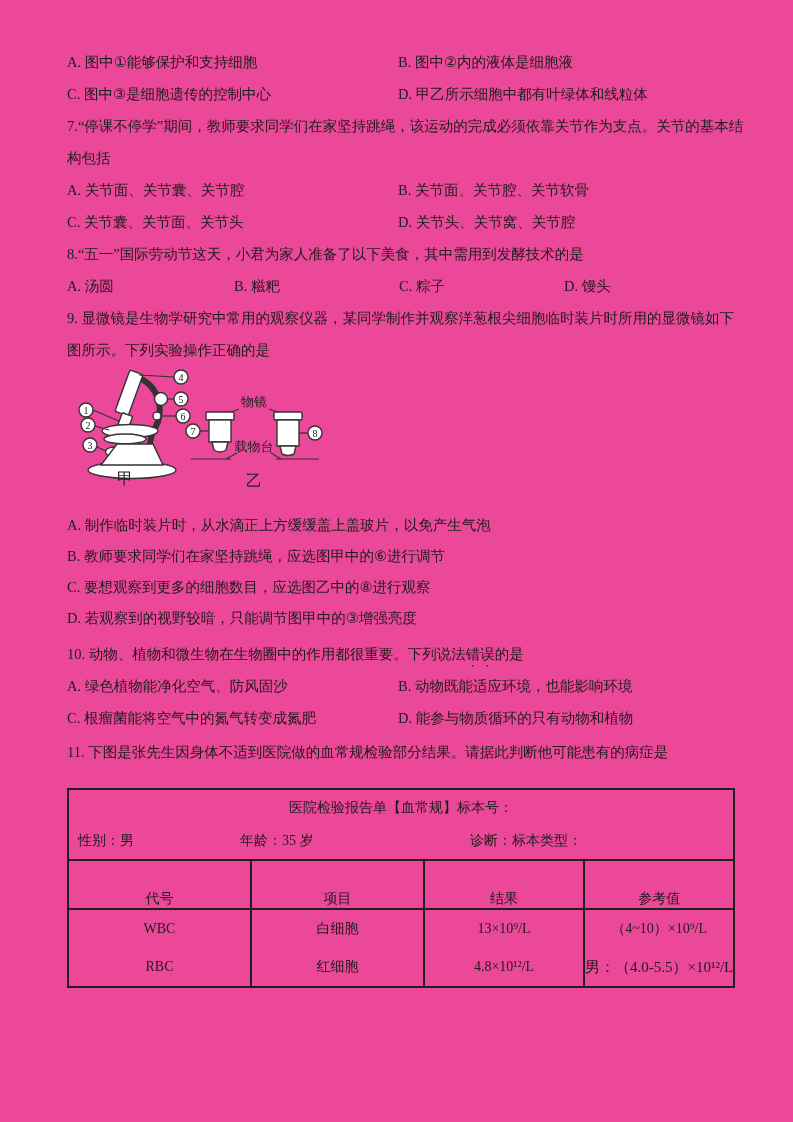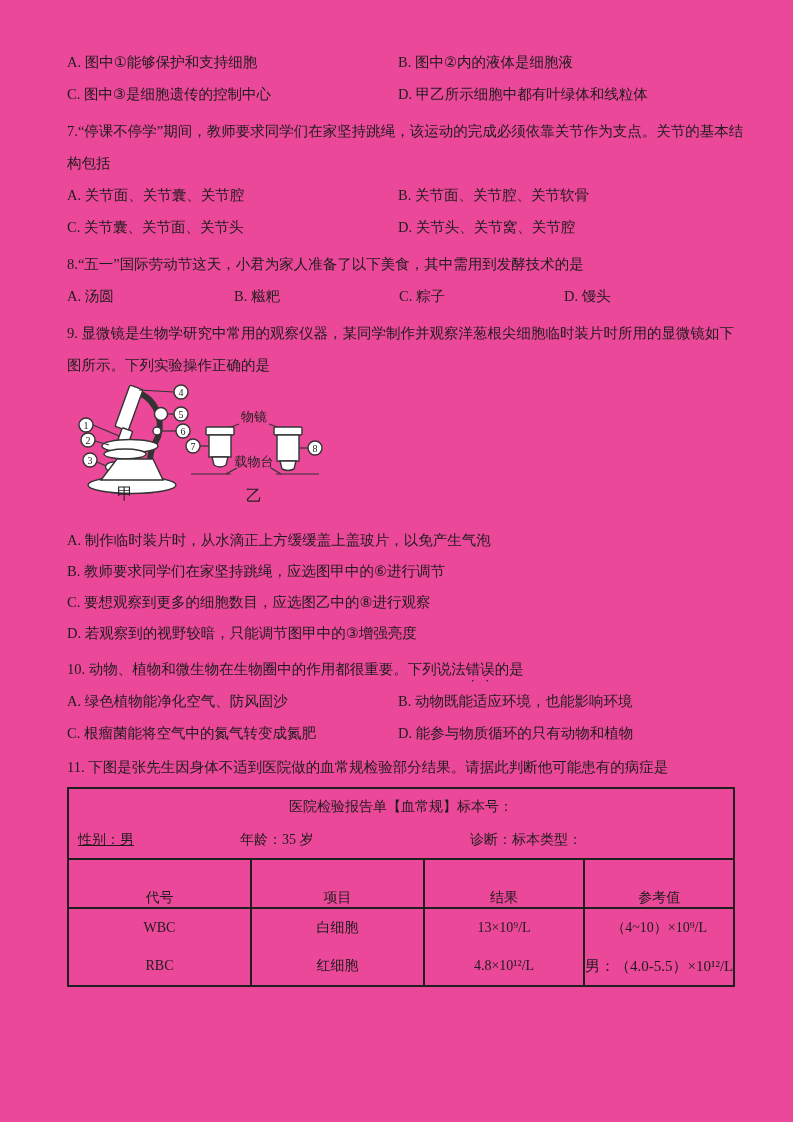--- a/index.html
+++ b/index.html
@@ -12,51 +12,51 @@
     padding:46px 58px 0 67px;
     font-family:"Liberation Serif","DejaVu Serif","DejaVu Sans",serif;
     font-size:14.5px;
     color:#1c1c1c;
     overflow:hidden;
   }
   .line { height:32px; display:flex; align-items:center; white-space:nowrap; }
   .line.h31 { height:31px; }
   .qgap2 { margin-top:2px; }
   .qgap4 { margin-top:4px;align-items:flex-end; }
-  .qgap5 { margin-top:5px; }
+  .qgap5 { }
   .opt2 > span:first-child { display:inline-block; width:331px; flex:none; }
   .opt4 > span:nth-child(1) { display:inline-block; width:167px; flex:none; }
   .opt4 > span:nth-child(2) { display:inline-block; width:165px; flex:none; }
   .opt4 > span:nth-child(3) { display:inline-block; width:165px; flex:none; }
   .emph {
     -webkit-text-emphasis:filled dot;
     -webkit-text-emphasis-position:under right;
     text-emphasis:filled dot;
     text-emphasis-position:under right;
   }
   .figure { margin:2px 0 20px 6px; }
   .figure svg { display:block; }
   svg text { font-family:"Liberation Serif","DejaVu Serif","DejaVu Sans",serif; fill:#222; }
   .fig-stroke { stroke:#333; stroke-width:1.4; fill:#ffffff; }
   .fig-line { stroke:#333; stroke-width:1.2; fill:none; }
   .fig-thick { stroke:#333; stroke-width:6; fill:none; stroke-linecap:round; }
 
   
   .report {
-    margin-top:4px;
+    margin-top:20px;
     border:2px solid #1f1f1f;
     font-size:14px;
   }
   .report-head { padding:2px 0 2px 0; }
   .report-title { height:32px; display:flex; align-items:center; justify-content:center; }
   .info-row { display:flex; height:33px; align-items:center; padding-left:9px; white-space:nowrap; }
   .info-row.r1 > span:nth-child(1){ display:inline-block; width:116px; flex:none; }
   .info-row.r1 > span:nth-child(2){ display:inline-block; width:103px; flex:none; }
   .info-row.r1 > span:nth-child(3){ display:inline-block; width:162px; flex:none; }
-  .info-row.r2 > span:nth-child(1){ display:inline-block; width:162px; flex:none;text-decoration:underline; }
+  .info-row.r2 > span:nth-child(1){ display:inline-block; width:162px; flex:none; }
   .info-row.r2 > span:nth-child(2){ display:inline-block; width:230px; flex:none; }
   .grid { display:grid; grid-template-columns:181px 173px 160px 1fr; }
   .gcell { border-top:2px solid #1f1f1f; border-left:2px solid #1f1f1f; }
   .gcell.c0 { border-left:none; }
   .ghead { height:47px; display:flex; align-items:flex-end; justify-content:center; }
   .gdata { padding:0; }
   .cell-line { height:38px; display:flex; align-items:center; justify-content:center; white-space:nowrap; }
   .cell-line.small { font-size:15px; }
 </style>
 </head>

